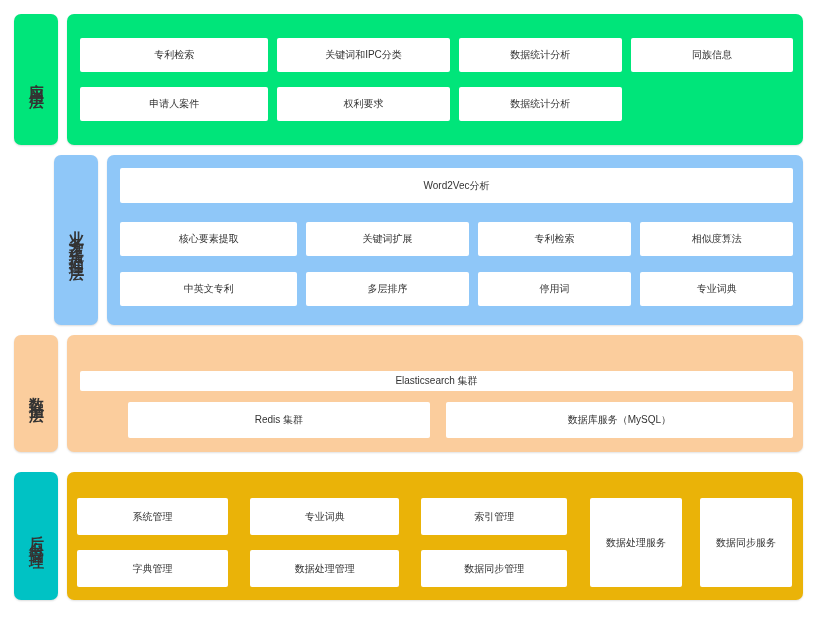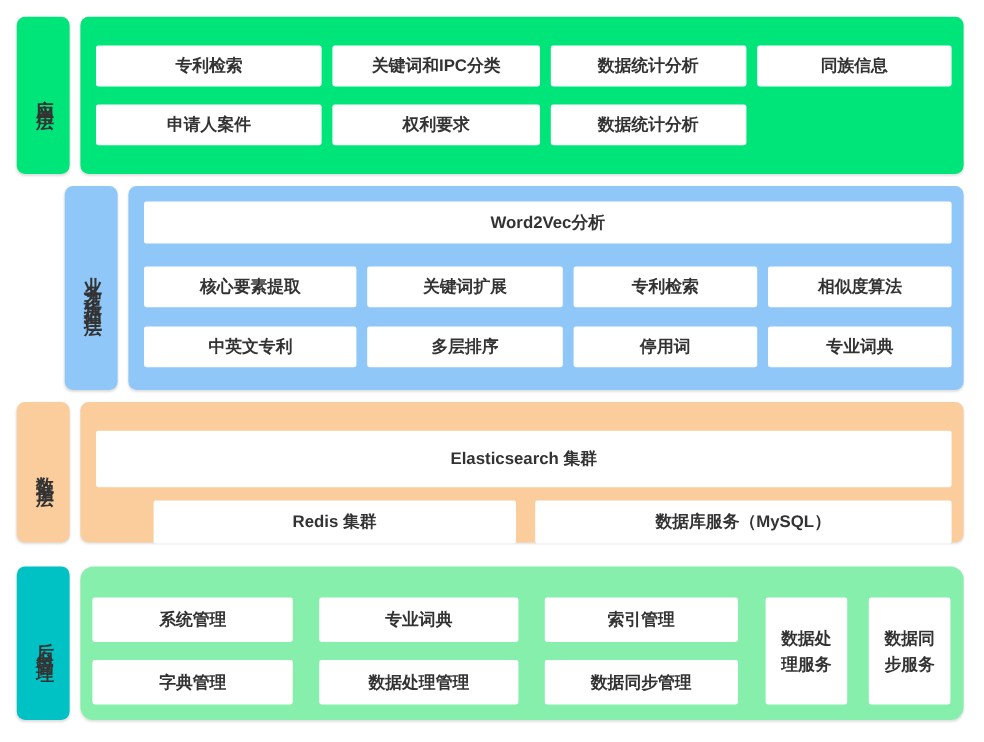--- a/index.html
+++ b/index.html
@@ -32,22 +32,22 @@
     flex: 1;
     border-radius: 7px;
     box-sizing: border-box;
     box-shadow: 0 1px 2px rgba(0,0,0,0.12);
   }
   .box {
     background: #ffffff;
     border-radius: 2px;
     display: flex; align-items: center; justify-content: center;
     text-align: center;
-    font-size: 14px;
-    font-weight: 700;
+    font-size: 10px;
+    font-weight: 400;
     color: #333333;
   }
   
   .layer-app { height: 131px; margin-bottom: 10px; }
   .panel-app {
     padding: 24px 10px 0 13px;
     display: grid;
     grid-template-columns: 187fr 171fr 162fr 161fr;
     grid-template-rows: 34px 34px;
     gap: 15px 9px;
@@ -60,41 +60,41 @@
   .panel-biz .full-box { margin-bottom: 19px; }
   .biz-grid {
     display: grid;
     grid-template-columns: 187fr 171fr 162fr 161fr;
     grid-template-rows: 34px 34px;
     gap: 16px 9px;
   }
   
   .layer-data { height: 117px; margin-bottom: 20px; }
   .panel-data { padding: 24px 10px 0 13px; }
-  .panel-data .full-box { height: 47px; margin-bottom: 11px; }
+  .panel-data .full-box { height: 20px; margin-bottom: 11px; margin-top: 12px; }
   .data-grid {
     display: grid;
     grid-template-columns: 324fr 373fr;
     grid-template-rows: 36px;
     gap: 16px;
     padding-left: 48px;
   }
   
   .layer-admin { height: 128px; }
   .panel-admin { padding: 26px 11px 0 10px; display: flex; gap: 23px; }
   .admin-grid {
     flex: 1;
     display: grid;
     grid-template-columns: 165fr 163fr 159fr;
     grid-template-rows: 37px 37px;
     gap: 15px 22px;
   }
   .tall-boxes { display: flex; gap: 18px; }
   .tall-box {
-    width: 68px; height: 89px;
+    width: 92px; height: 89px;
     padding: 0 12px;
     box-sizing: border-box;
     line-height: 1.5;
   }
 </style>
 </head>
 <body>
 
 <div class="diagram">
 
@@ -142,21 +142,21 @@
         <div class="box">Redis 集群</div>
         <div class="box">数据库服务（MySQL）</div>
       </div>
     </div>
   </div>
 
   <div class="layer layer-admin">
     <div class="sidebar" style="background-color: rgb(0, 194, 196);">
       <span class="v-label">后台管理</span>
     </div>
-    <div class="panel panel-admin" style="background-color: #86efac; border-radius: 11px;">
+    <div class="panel panel-admin" style="background-color: #eab308;">
       <div class="admin-grid">
         <div class="box">系统管理</div>
         <div class="box">专业词典</div>
         <div class="box">索引管理</div>
         <div class="box">字典管理</div>
         <div class="box">数据处理管理</div>
         <div class="box">数据同步管理</div>
       </div>
       <div class="tall-boxes">
         <div class="box tall-box">数据处理服务</div>

